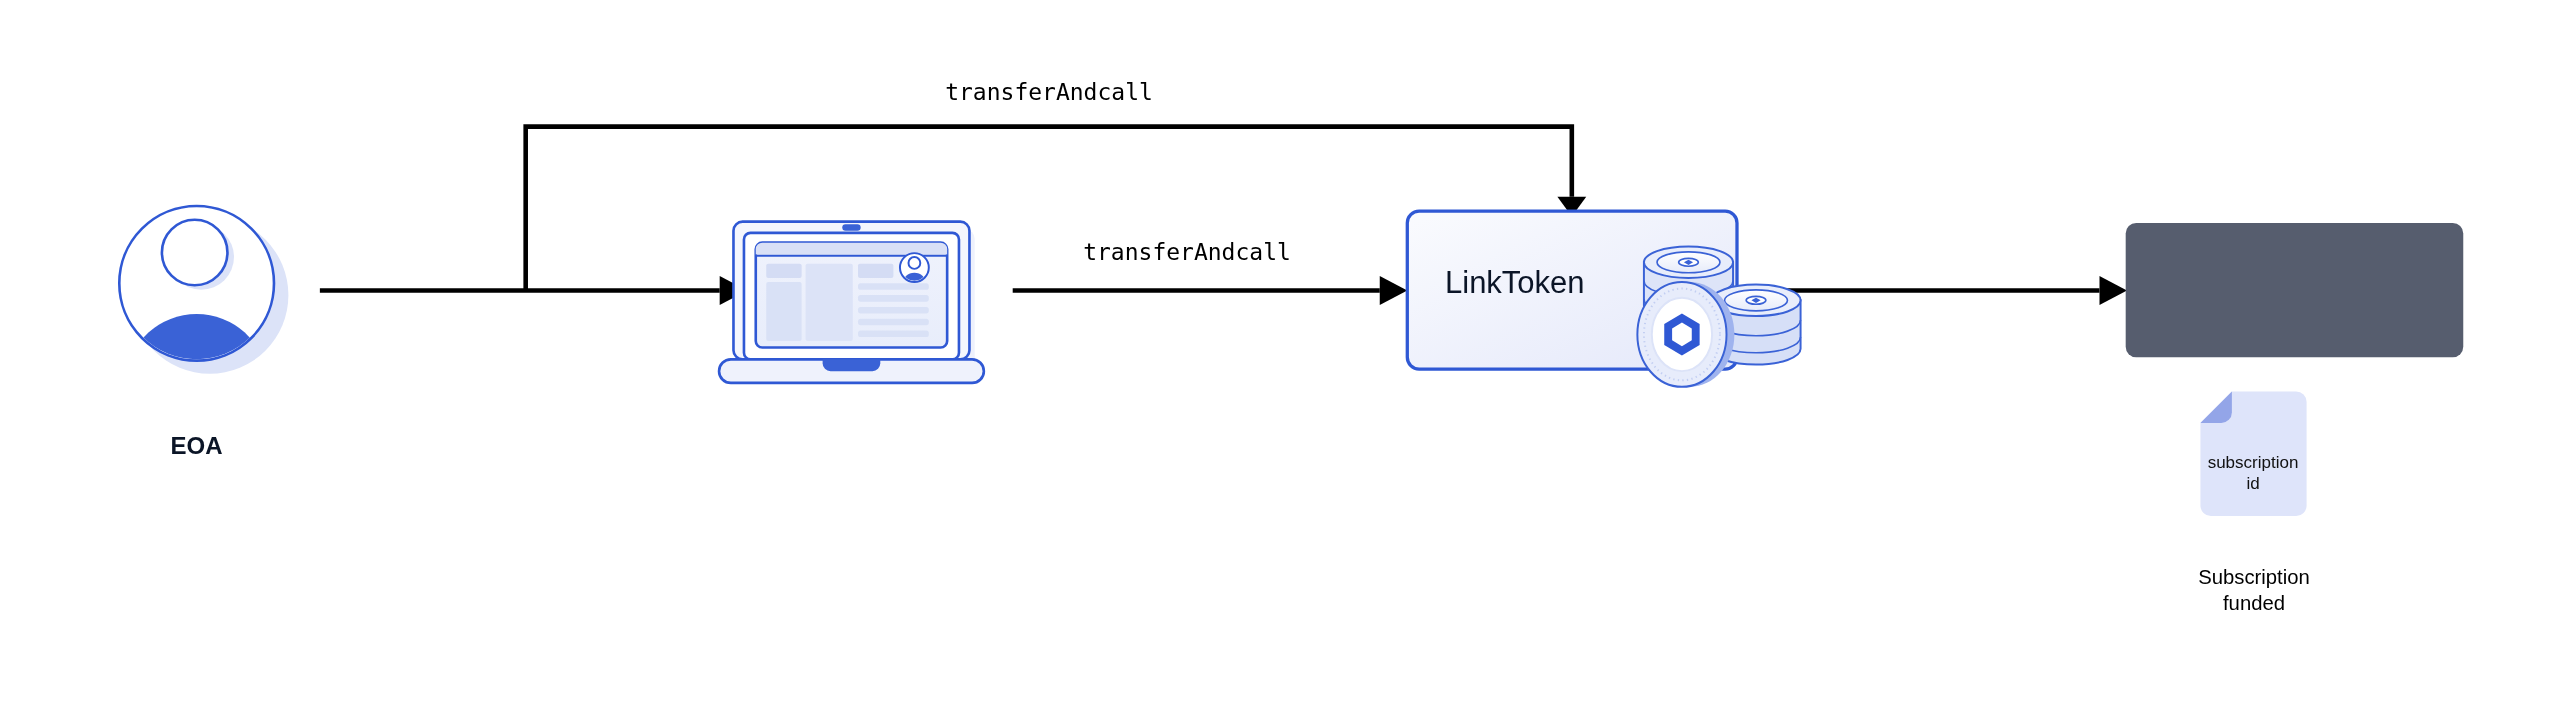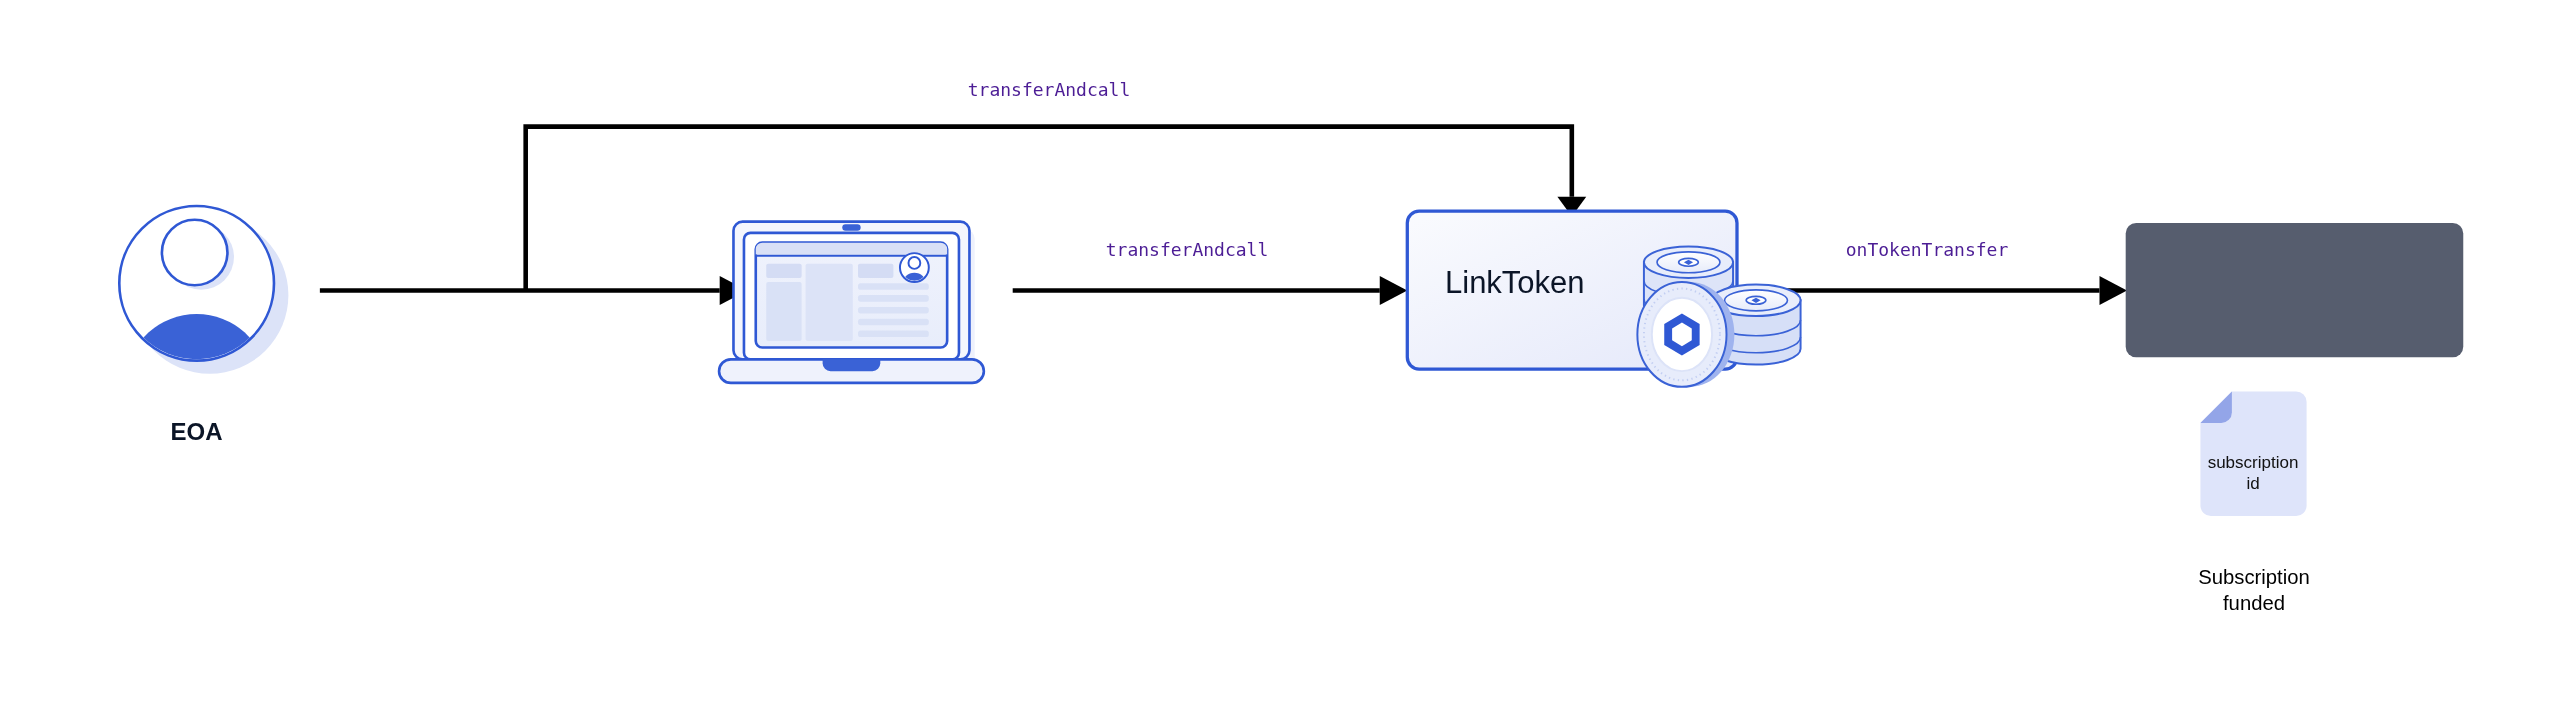--- a/index.html
+++ b/index.html
@@ -30,22 +30,22 @@
   .node-label {
     position: absolute;
     text-align: center;
     color: #0B1527;
     font-weight: bold;
     white-space: pre;
   }
   .edge-label {
     position: absolute;
     font-family: "DejaVu Sans Mono", "Liberation Mono", monospace;
-    color: #4c1d95;
-    font-size: 18px;
+    color: #000000;
+    font-size: 23px;
     text-align: center;
     white-space: pre;
   }
   .box-text {
     position: absolute;
     font-weight: normal;
     white-space: pre;
   }
   .doc-text {
     position: absolute;
@@ -217,23 +217,22 @@
     <g transform="translate(3357,597)">
       <path d="M48 0 H146 a16,16 0 0 1 16,16 V174 a16,16 0 0 1 -16,16 H16 a16,16 0 0 1 -16,-16 V48 Z" fill="#DEE4FA"></path>
       <path d="M48 0 L0 48 H32 a16,16 0 0 0 16,-16 Z" fill="#93A5E8"></path>
     </g>
   </svg>
 
   <div class="edge-label" style="left:846px; top:79px; width:406px;">transferAndcall</div>
 
   <div class="edge-label" style="left:1023px; top:239px; width:328px;">transferAndcall</div>
 
-  <div class="edge-label" style="left:1763px; top:239px; width:328px;">onTokenTransfer</div>
-
-  <div class="node-label" style="left:118px; top:418px; width:157px; font-size:24px;">EOA</div>
+
+  <div class="node-label" style="left:118px; top:432px; width:157px; font-size:24px;">EOA</div>
 
 
   <div class="box-text" style="left:1445px; top:265px; font-size:31px; color:#0B1527;">LinkToken</div>
 
 
   <div class="doc-text" style="left:2200px; top:452px; width:106px;">subscription
 id</div>
 
   <div class="caption-text" style="left:2149px; top:564px; width:210px;">Subscription
 funded</div>

